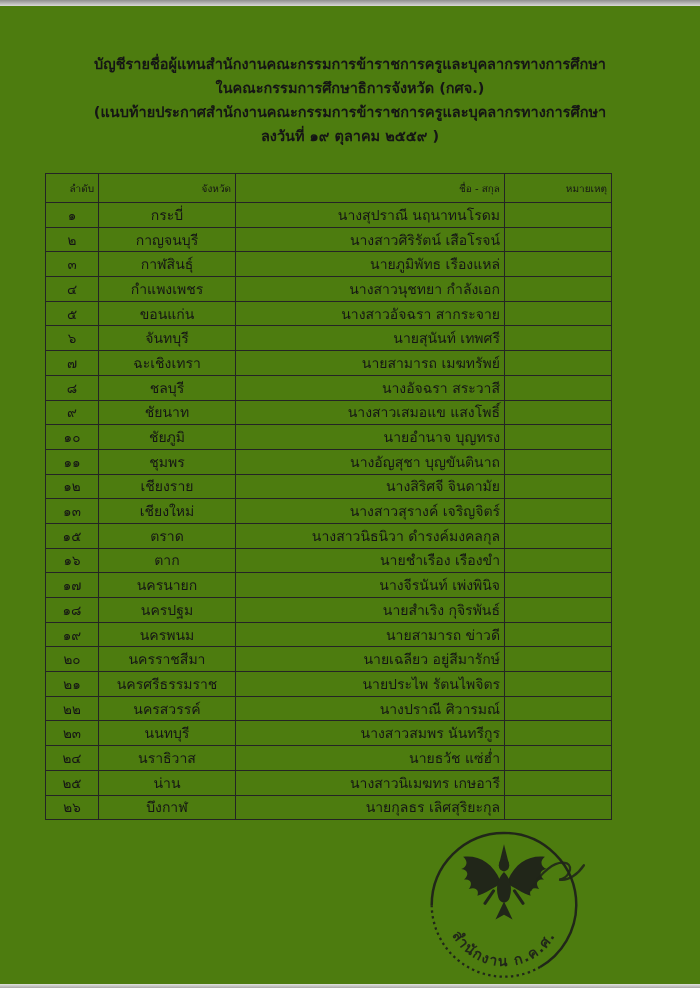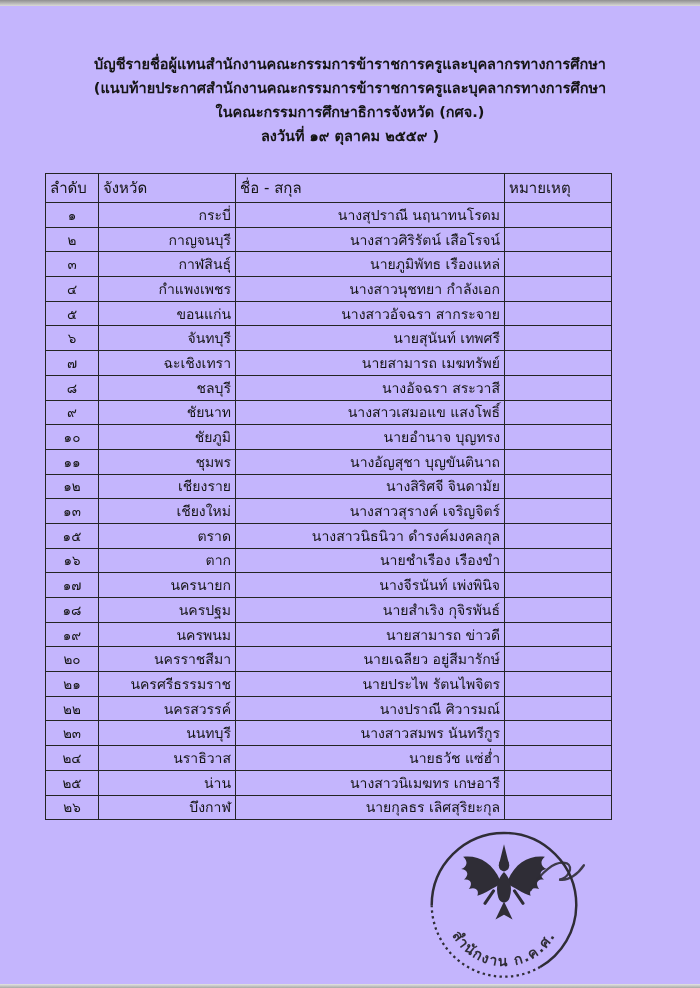--- a/index.html
+++ b/index.html
@@ -2,21 +2,21 @@
 <html><head>
 <meta charset="utf-8">
 <style>
   * { box-sizing: border-box; }
   html, body { margin: 0; padding: 0; background: #e9e9e9; }
   .page {
     position: relative;
     width: 700px;
     height: 988px;
     margin: 0 auto;
-    background: #c4b5fd;
+    background: #4d7c0f;
     font-family: "DejaVu Sans", "Liberation Sans", sans-serif;
     color: #151515;
     overflow: hidden;
   }
   .scan-top {
     position: absolute; top: 0; left: 0; width: 100%; height: 6px;
     background: linear-gradient(#8f8f8f, #d9d9d7);
   }
   .scan-bottom {
     position: absolute; bottom: 0; left: 0; width: 100%; height: 4px;
@@ -42,26 +42,26 @@
   }
   table.doc th, table.doc td {
     border: 1.5px solid #242424;
     padding: 0 4px;
     overflow: hidden;
     white-space: nowrap;
   }
   table.doc th {
     height: 29px;
     font-weight: normal;
-    font-size: 15px;
-    text-align: left;
+    font-size: 10px;
+    text-align: right;
   }
   table.doc td { height: 24.7px; }
   td.c-no   { text-align: center; font-size: 13.5px; }
-  td.c-prov { text-align: right; padding-left: 8px; }
+  td.c-prov { text-align: center; padding-left: 8px; }
   td.c-name { text-align: right; padding-left: 10px; }
   td.c-note { }
   .stamp {
     position: absolute;
     left: 422px;
     top: 831px;
     width: 164px;
     height: 156px;
     overflow: visible;
     opacity: 0.88;
@@ -78,22 +78,22 @@
 </style>
 </head>
 <body>
 
 <div class="page">
 
   <div class="scan-top"></div>
 
   <div class="doc-header">
     <div class="h-line">บัญชีรายชื่อผู้แทนสำนักงานคณะกรรมการข้าราชการครูและบุคลากรทางการศึกษา</div>
+    <div class="h-line">ในคณะกรรมการศึกษาธิการจังหวัด (กศจ.)</div>
     <div class="h-line">(แนบท้ายประกาศสำนักงานคณะกรรมการข้าราชการครูและบุคลากรทางการศึกษา</div>
-    <div class="h-line">ในคณะกรรมการศึกษาธิการจังหวัด (กศจ.)</div>
     <div class="h-line">ลงวันที่ ๑๙ ตุลาคม ๒๕๕๙ )</div>
   </div>
 
   <table class="doc">
     <colgroup>
       <col style="width:53px">
       <col style="width:137px">
       <col style="width:269px">
       <col style="width:107px">
     </colgroup>

